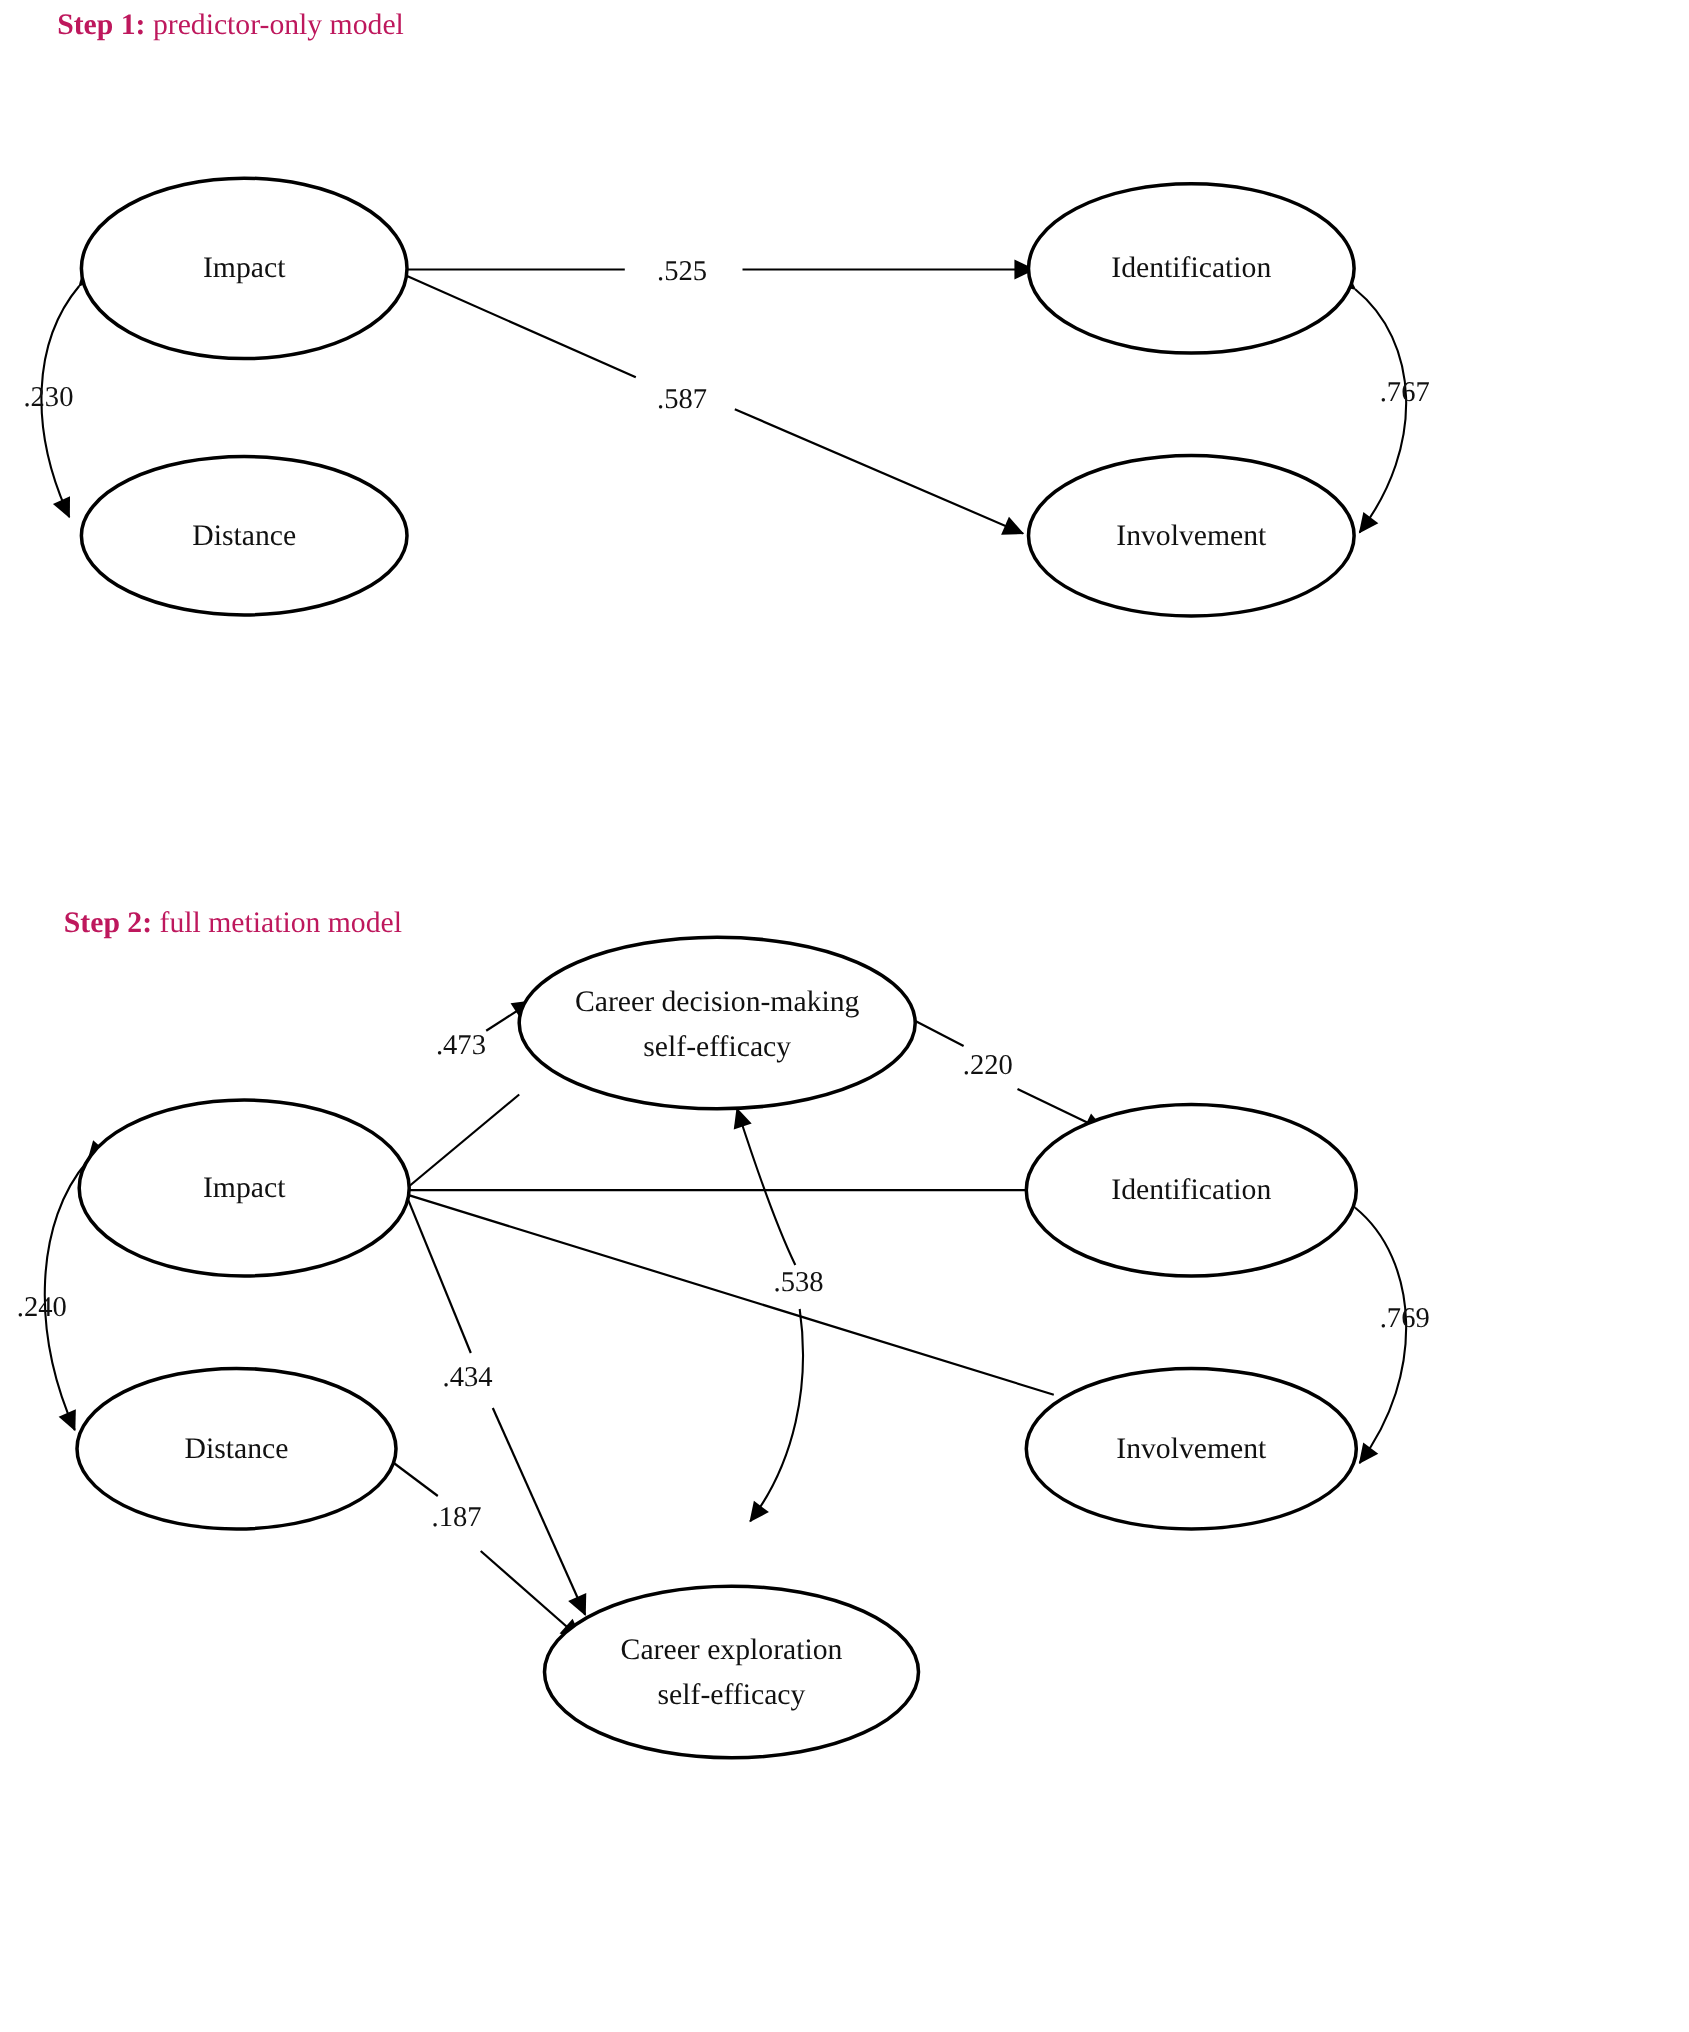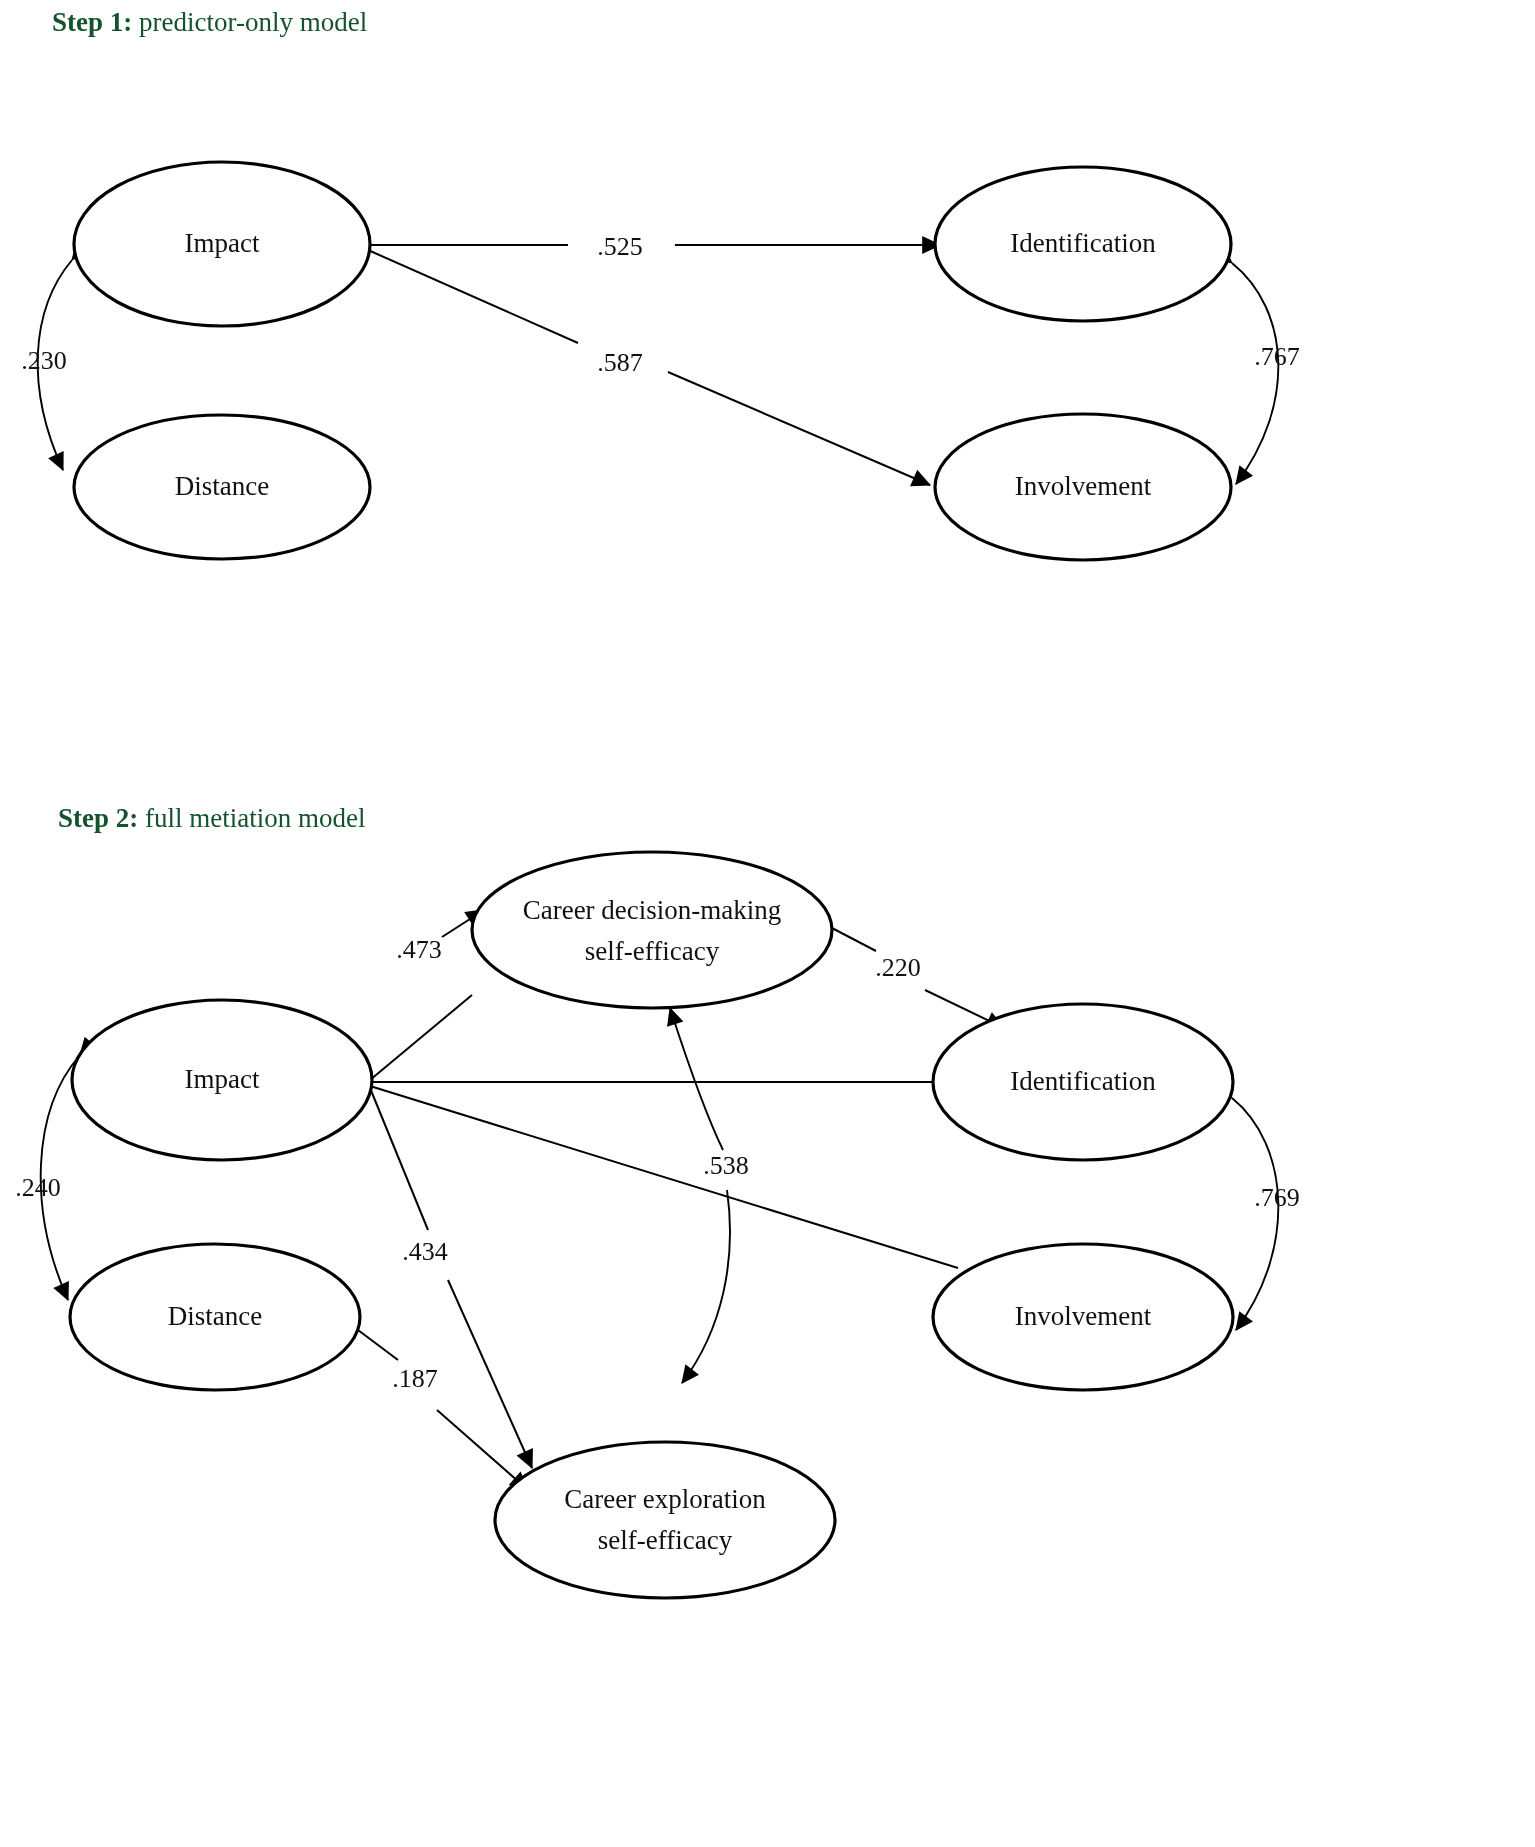--- a/index.html
+++ b/index.html
@@ -13,27 +13,27 @@
     font-family: "Liberation Serif", "DejaVu Serif", serif;
     color: #000000;
     position: relative;
     overflow: hidden;
   }
   .step-title {
     position: absolute;
     font-size: 27px;
     line-height: 1.1;
     white-space: nowrap;
-    color: #14532d;
+    color: #be185d;
   }
   .step-title .step-label {
     font-weight: bold;
   }
   #step1-title { left: 52px; top: 8px; }
-  #step2-title { left: 58px; top: 804px; }
+  #step2-title { left: 58px; top: 824px; }
 
   svg.diagram {
     position: absolute;
     left: 0;
     overflow: visible;
   }
   #diagram-1 { top: 60px; }
   #diagram-2 { top: 830px; }
 
   .node-ellipse {

